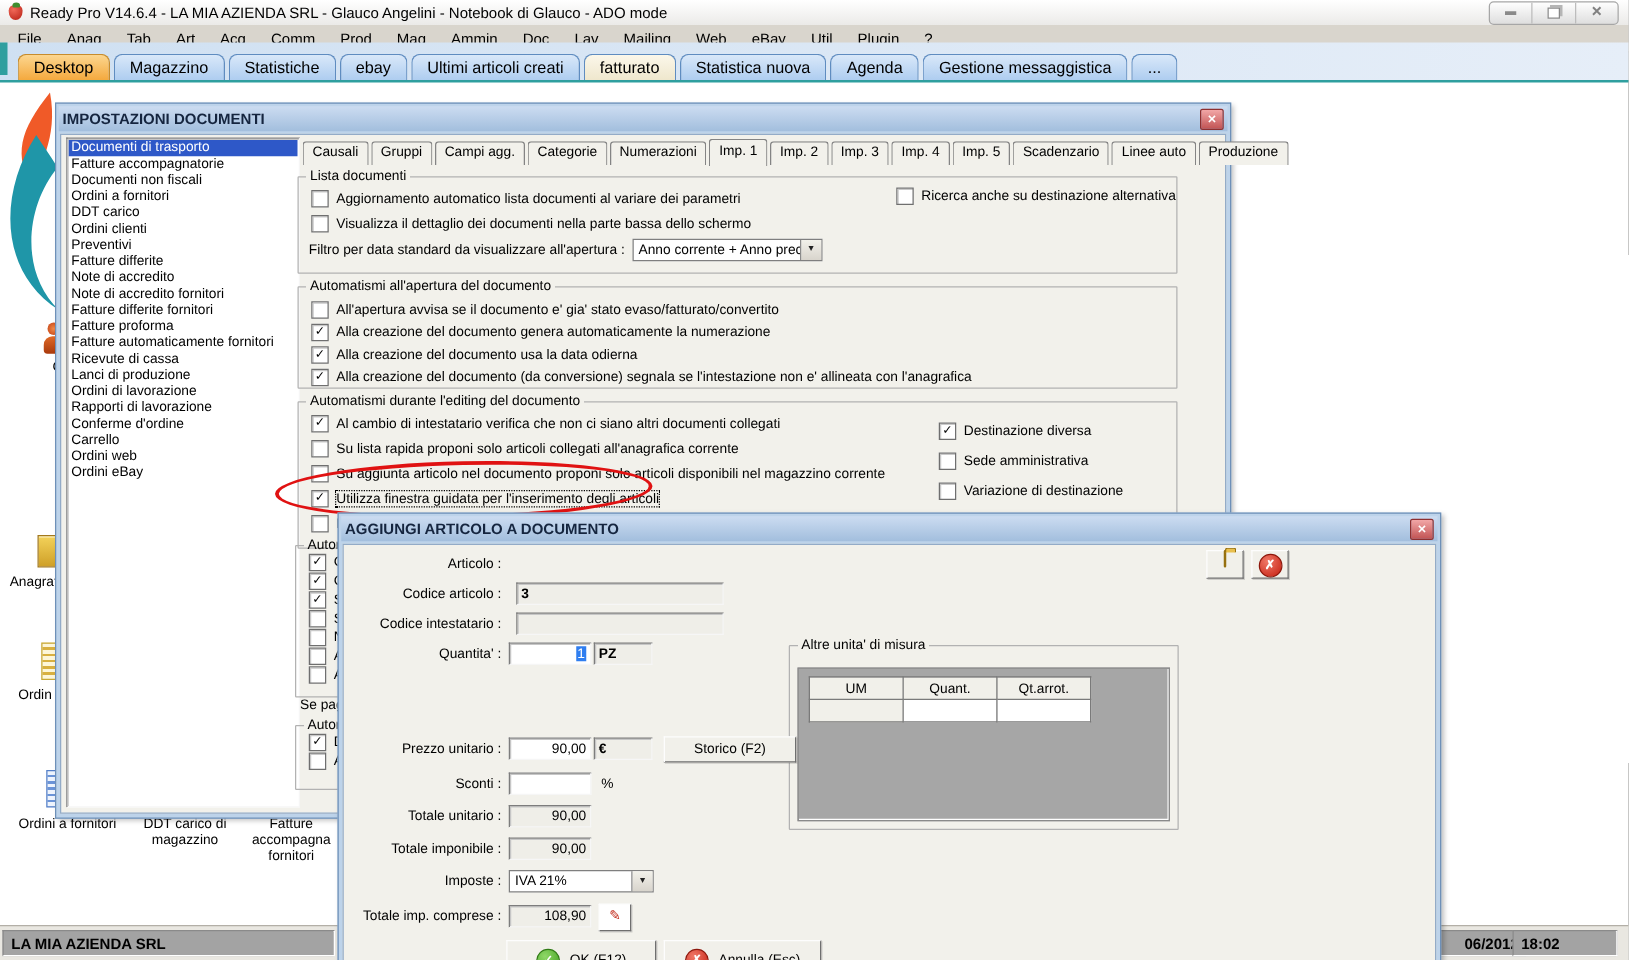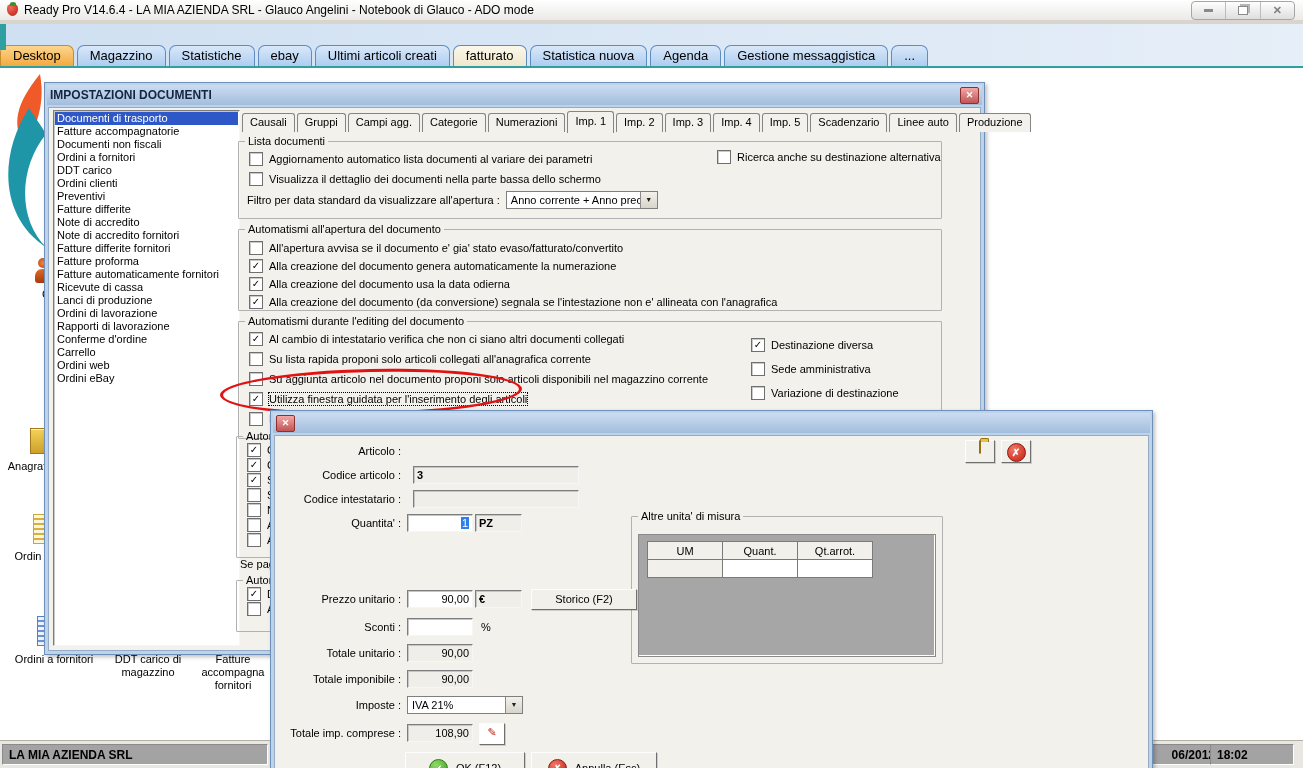--- a/index.html
+++ b/index.html
@@ -19,23 +19,23 @@
   .winbtn{flex:1;display:flex;align-items:center;justify-content:center;border-right:1px solid #bcbcbc;color:#818181;}
   .winbtn:last-child{border-right:none;}
   .glyph-min{width:9px;height:3px;background:#898989;}
   .glyph-restore{width:8px;height:7px;border:1px solid #898989;box-shadow:2px -2px 0 -0px #b5b5b5;background:#fff;}
   .glyph-close{font-size:11px;font-weight:bold;line-height:1;}
 
   .menubar{position:absolute;left:0;top:20px;width:1303px;height:22px;background:#d9d5cd;
     border-bottom:1px solid #b5b1a9;display:flex;align-items:center;padding-left:4px;box-sizing:border-box;}
   .menu-item{padding:3px 10px;font-size:12px;white-space:nowrap;}
 
-  .tabstrip{position:absolute;left:0;top:24px;width:1303px;height:44px;
+  .tabstrip{position:absolute;left:0;top:34px;width:1303px;height:32px;
     background:linear-gradient(to right,#cfe0f2,#e6eef8);border-bottom:2px solid #2f9f9f;
-    display:flex;align-items:flex-end;padding-left:0;box-sizing:border-box;}
+    display:flex;align-items:flex-end;padding-left:14px;box-sizing:border-box;}
   .teal-corner{position:absolute;left:0;top:0;width:6px;height:26px;background:#2f9f9f;}
   .tab{height:20px;line-height:19px;padding:0 12px;margin-right:3px;border:1px solid #5f8cc0;border-bottom:none;
     border-radius:7px 7px 0 0;background:linear-gradient(#d9e8f9,#aecdf0);font-size:13px;white-space:nowrap;}
   .tab.active{background:linear-gradient(#fcd68f,#f4a93e);border-color:#c78c2d;}
   .tab.cream{background:linear-gradient(#fbf7ea,#efe7cd);}
 
   
   .flame{position:absolute;left:0;top:72px;z-index:1;}
   .dicon-label{position:absolute;font-size:11px;text-align:center;z-index:1;line-height:13px;}
   .icon-person{position:absolute;left:34px;top:258px;width:18px;height:28px;z-index:1;}
@@ -372,20 +372,21 @@
             </label>
           </div>
       </fieldset>
 
       <div class="red-ellipse"></div>
     </div>
   </div>
 
   <div class="dlg" id="dlg-aggiungi">
     <div class="dlg-tb">
+      <span class="dlg-title">AGGIUNGI ARTICOLO A DOCUMENTO</span>
       <span class="dlg-x">
           <span>✕</span>
         </span>
     </div>
     <div class="dlg-body">
 
       <div class="arow" style="top:6px;width:760px;">
         <span class="lbl">Articolo :</span>
         <span class="btn raised" style="position:absolute;left:682px;top:-2px;width:30px;height:23px;"><span class="folder-glyph"></span></span>
         <span class="btn raised" style="position:absolute;left:718px;top:-2px;width:30px;height:23px;padding-top:2px;"><span class="circle-ico red-circ" style="display:inline-block;">✗</span></span>

